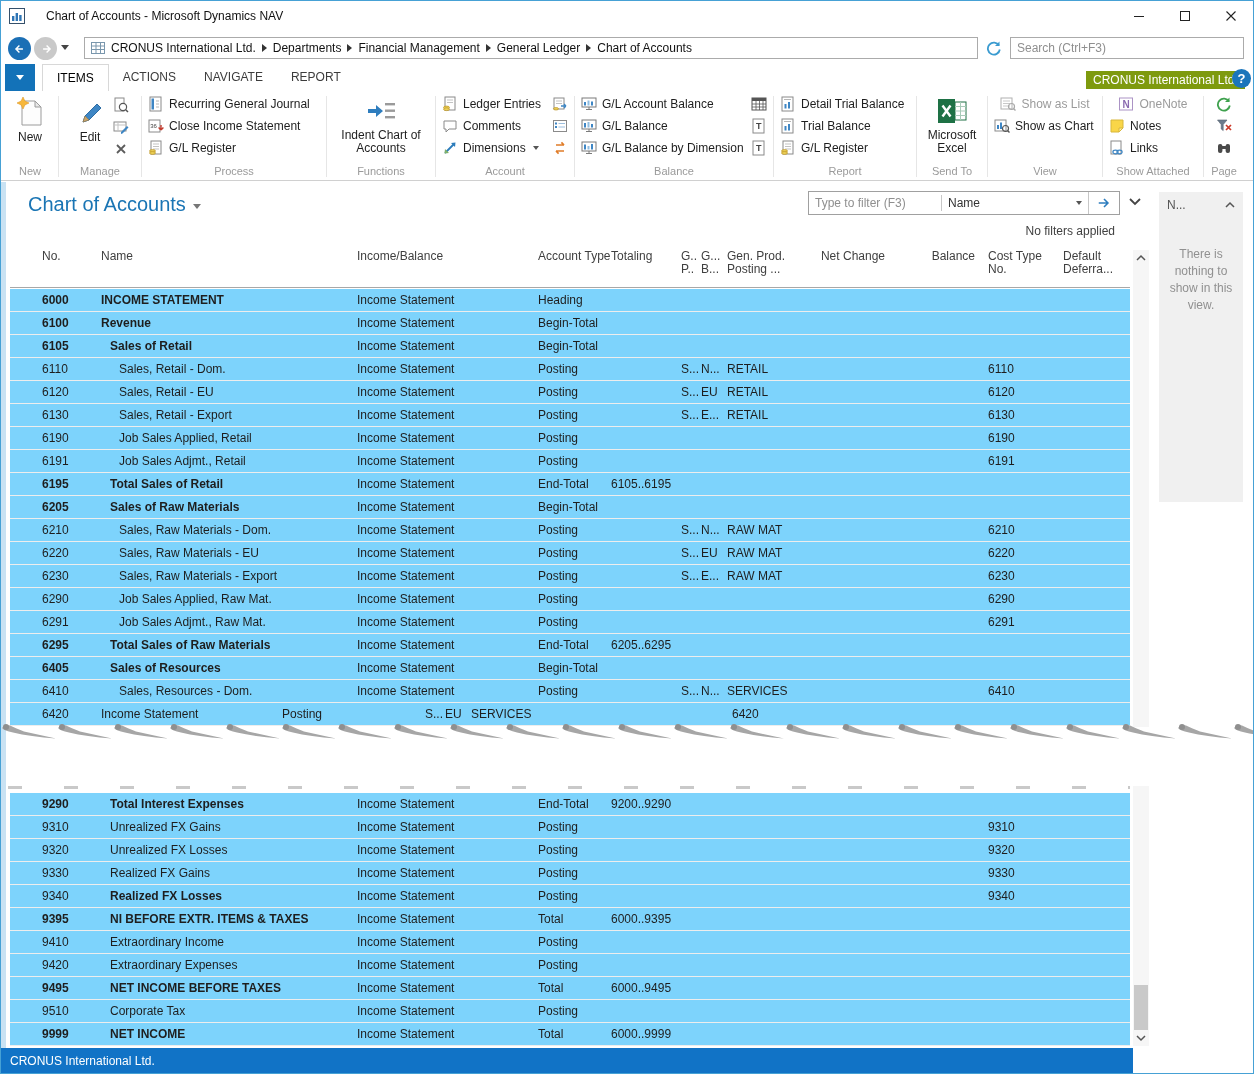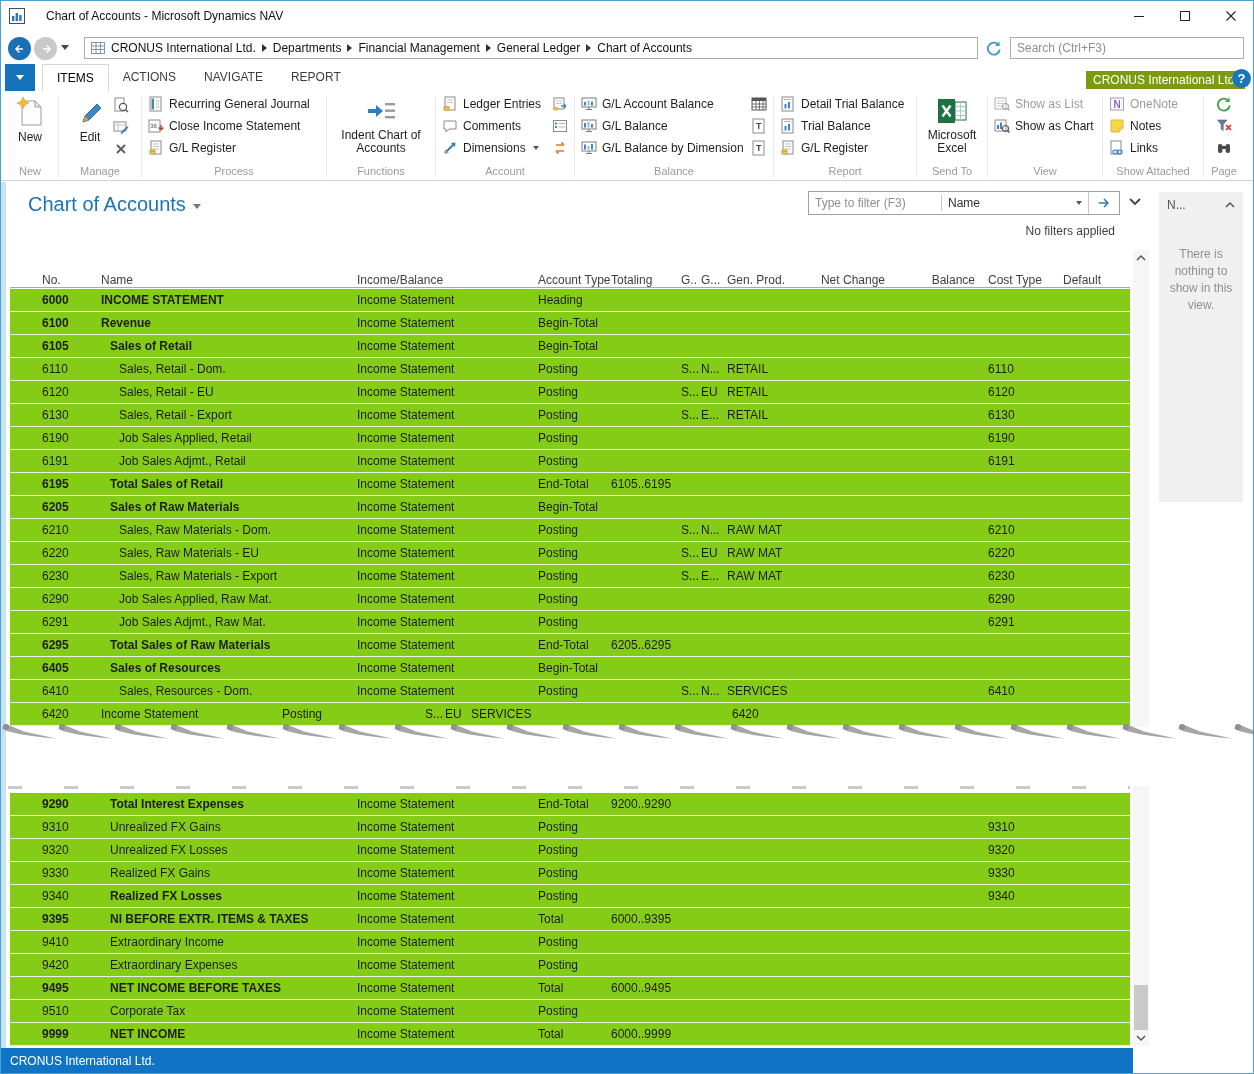--- a/index.html
+++ b/index.html
@@ -46,42 +46,42 @@
   .rgroup{display:flex;flex-direction:column;flex:none;}
   .rgroup-content{flex:1;display:flex;align-items:flex-start;justify-content:center;gap:4px;}
   .rgroup-content.cols{flex-direction:column;justify-content:flex-start;gap:1px;align-items:flex-start;}
   .rgroup-label{font-size:11px;color:#9a9a9a;text-align:center;height:17px;line-height:17px;white-space:nowrap;}
   .rsep{width:1px;background:#e6e6e6;margin:3px 4px;flex:none;}
   .btn-large{display:flex;flex-direction:column;align-items:center;padding:3px 4px 0 4px;font-size:12px;line-height:1.12;text-align:center;color:#1e1e1e;}
   .btn-large .bl-ico{margin-bottom:3px;}
   .btn-small{display:flex;align-items:center;gap:5px;font-size:12px;height:21px;padding:0 2px;white-space:nowrap;color:#1e1e1e;width:100%;box-sizing:border-box;}
   .i16{width:16px;height:16px;flex:none;}
   .row-right{margin-left:auto;}
-  .disabled{color:#9b9b9b;}
+  .disabled{color:#9b9b9b;justify-content:center;}
   .dd-caret{width:0;height:0;border-left:3.5px solid transparent;border-right:3.5px solid transparent;border-top:4px solid #555;margin-left:2px;}
   .icon-col{display:flex;flex-direction:column;gap:3px;padding-top:4px;}
 
   
   .page-title-wrap{left:28px;top:193px;display:flex;align-items:center;gap:7px;}
   .page-title{font-size:20px;color:#1a75b4;}
   .title-caret{width:0;height:0;border-left:4px solid transparent;border-right:4px solid transparent;border-top:5px solid #777;margin-top:4px;}
   .filterbox{left:808px;top:191px;width:312px;height:24px;border:1px solid #a0a0a0;box-sizing:border-box;background:#fff;display:flex;align-items:center;}
   .filterbox input{border:none;outline:none;width:120px;font-family:inherit;font-size:12px;padding:0 6px;color:#444;background:transparent;}
   .fb-sep{width:1px;height:16px;background:#c7c7c7;}
   .fb-field{flex:1;display:flex;align-items:center;padding:0 6px;color:#333;}
   .fb-go{width:30px;height:100%;display:flex;align-items:center;justify-content:center;border-left:1px solid #c7c7c7;}
   .filter-expand{left:1128px;top:196px;}
   .no-filters{left:915px;top:224px;width:200px;text-align:right;color:#414141;font-size:12px;}
 
   
   .thead{left:10px;top:248px;width:1120px;height:40px;display:flex;border-bottom:1px solid #a8a8a8;box-sizing:border-box;color:#3f3f3f;}
-  .thead .cell{white-space:normal;line-height:13px;padding-top:2px;overflow:hidden;margin-top:24px;}
+  .thead .cell{white-space:normal;line-height:13px;padding-top:2px;overflow:hidden;}
   .rows{left:10px;width:1120px;}
   #rows1{top:289px;} #rows2{top:793px;}
-  .trow{display:flex;height:23px;line-height:22px;border-bottom:1px solid #ededed;box-sizing:border-box;background:#84cc16;}
+  .trow{display:flex;height:23px;line-height:22px;border-bottom:1px solid #ededed;box-sizing:border-box;background:#7dd3fc;}
   .cell{overflow:hidden;white-space:nowrap;box-sizing:border-box;flex:none;}
   .trow.bold .c-no,.trow.bold .c-name{font-weight:bold;}
   .c-marker{width:32px;} .c-no{width:59px;} .c-name{width:256px;} .c-income{width:181px;}
   .c-actype{width:73px;} .c-totaling{width:70px;} .c-gpos{width:20px;} .c-gbus{width:26px;}
   .c-gprod{width:84px;} .c-netchange{width:74px;text-align:right;} .c-balance{width:90px;text-align:right;}
   .c-costno{width:88px;padding-left:13px;} .c-deferral{width:67px;}
 
   
   .scroll1{left:1133px;top:250px;width:16px;height:477px;background:#f6f6f6;}
   .scroll2{left:1133px;top:786px;width:16px;height:260px;background:#f6f6f6;}

